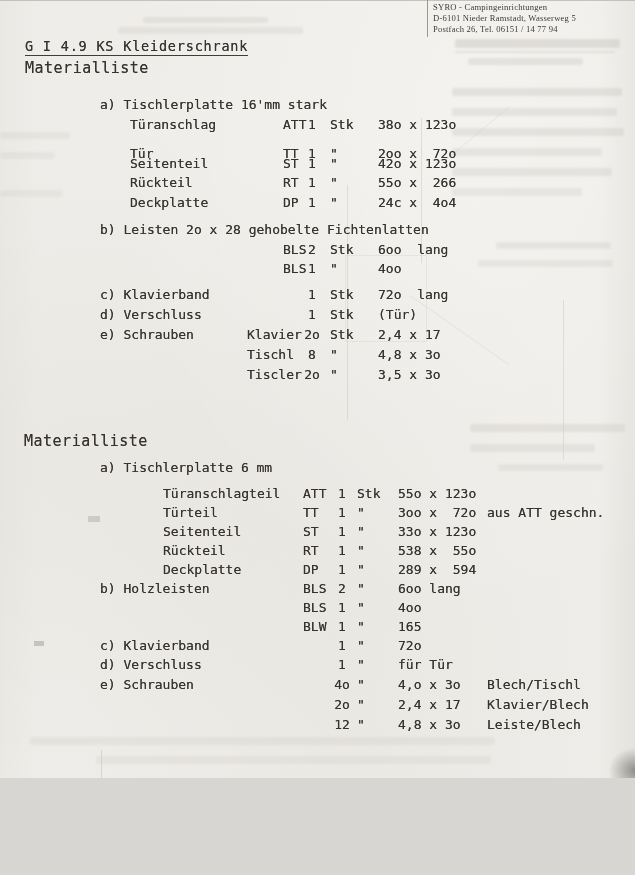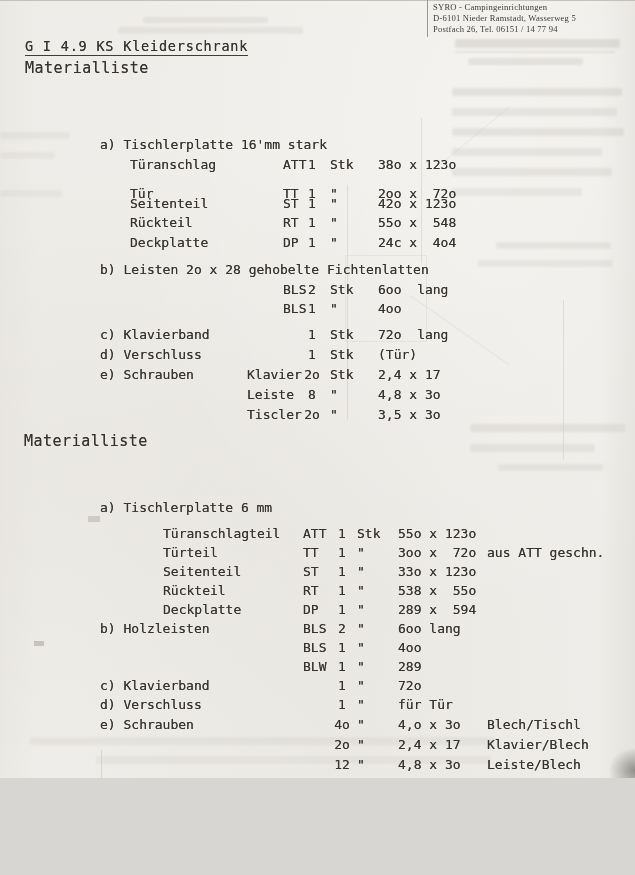--- a/index.html
+++ b/index.html
@@ -13,21 +13,21 @@
       #efede9;
     font-family:"DejaVu Sans Mono", monospace;
     color:#36332e;
   }
   .top-edge{position:absolute;left:0;top:0;width:635px;height:1px;background:#a9a59d;opacity:.6;}
   
   .letterhead{position:absolute;left:433px;top:2px;font-family:"Liberation Serif", serif;
     font-size:8.6px;line-height:11px;color:#3d3b38;letter-spacing:.2px;}
   .lh-rule{position:absolute;left:427px;top:0;width:1px;height:37px;background:#9b978f;}
   
-  .row{position:absolute;left:0;width:635px;height:17px;font-size:13px;line-height:17px;margin-top:40px;}
+  .row{position:absolute;left:0;width:635px;height:17px;font-size:13px;line-height:17px;}
   .row span{position:absolute;white-space:pre;text-shadow:0 0 .5px rgba(54,51,46,.75);}
   .title{position:absolute;font-size:13.5px;letter-spacing:.8px;text-shadow:0 0 .6px rgba(54,51,46,.8);}
   .title .u{display:inline-block;border-bottom:1.5px solid #403d37;padding-bottom:1px;}
   .subtitle{position:absolute;font-size:15px;letter-spacing:.5px;text-shadow:0 0 .5px rgba(54,51,46,.7);}
   .s1 .label{left:100px}.s1 .part{left:130px}.s1 .code{left:283px}
   .s1 .qty{left:300px;width:24px;text-align:center}.s1 .unit{left:330px}.s1 .dims{left:378px}
   .s1 .sname{left:247px}
   .s2 .label{left:100px}.s2 .part{left:163px}.s2 .code{left:303px}
   .s2 .qty{left:330px;width:24px;text-align:center}.s2 .unit{left:357px}.s2 .dims{left:398px}
   .s2 .note{left:487px}
@@ -120,21 +120,21 @@
       <span class="code">ST</span>
       <span class="qty">1</span>
       <span class="unit">"</span>
       <span class="dims">42o x 123o</span>
   </div>
   <div class="row s1" style="top:174px">
     <span class="part">Rückteil</span>
       <span class="code">RT</span>
       <span class="qty">1</span>
       <span class="unit">"</span>
-      <span class="dims">55o x  548</span>
+      <span class="dims">55o x  266</span>
   </div>
   <div class="row s1" style="top:194px">
     <span class="part">Deckplatte</span>
       <span class="code">DP</span>
       <span class="qty">1</span>
       <span class="unit">"</span>
       <span class="dims">24c x  4o4</span>
   </div>
 
   <div class="row s1" style="top:221px">
@@ -166,21 +166,21 @@
       <span class="dims">(Tür)</span>
   </div>
   <div class="row s1" style="top:326px">
     <span class="label">e) Schrauben</span>
       <span class="sname">Klavier</span>
       <span class="qty">2o</span>
       <span class="unit">Stk</span>
       <span class="dims">2,4 x 17</span>
   </div>
   <div class="row s1" style="top:346px">
-    <span class="sname">Leiste</span>
+    <span class="sname">Tischl</span>
       <span class="qty">8</span>
       <span class="unit">"</span>
       <span class="dims">4,8 x 3o</span>
   </div>
   <div class="row s1" style="top:366px">
     <span class="sname">Tiscler</span>
       <span class="qty">2o</span>
       <span class="unit">"</span>
       <span class="dims">3,5 x 3o</span>
   </div>
@@ -238,21 +238,21 @@
   <div class="row s2" style="top:599px">
     <span class="code">BLS</span>
       <span class="qty">1</span>
       <span class="unit">"</span>
       <span class="dims">4oo</span>
   </div>
   <div class="row s2" style="top:618px">
     <span class="code">BLW</span>
       <span class="qty">1</span>
       <span class="unit">"</span>
-      <span class="dims">289</span>
+      <span class="dims">165</span>
   </div>
 
   <div class="row s2" style="top:637px">
     <span class="label">c) Klavierband</span>
       <span class="qty">1</span>
       <span class="unit">"</span>
       <span class="dims">72o</span>
   </div>
   <div class="row s2" style="top:656px">
     <span class="label">d) Verschluss</span>

